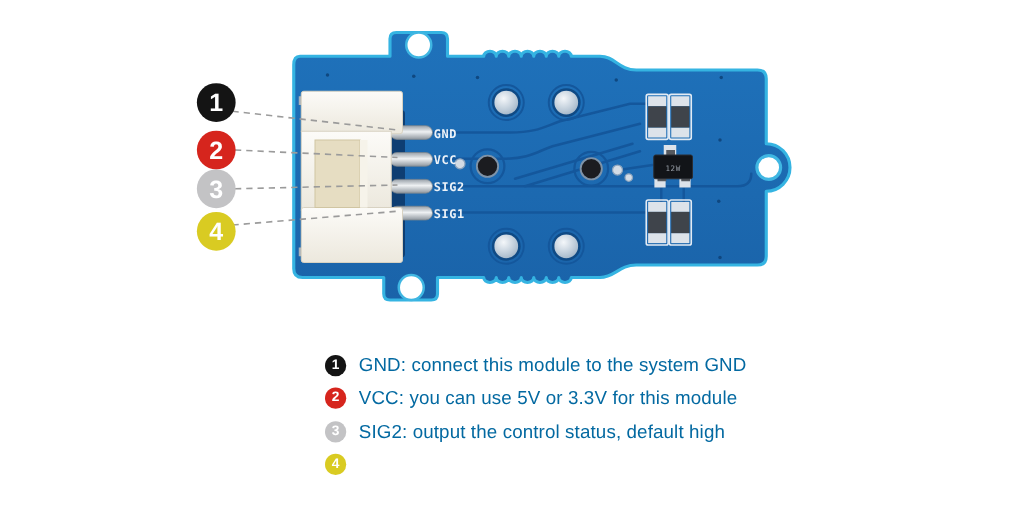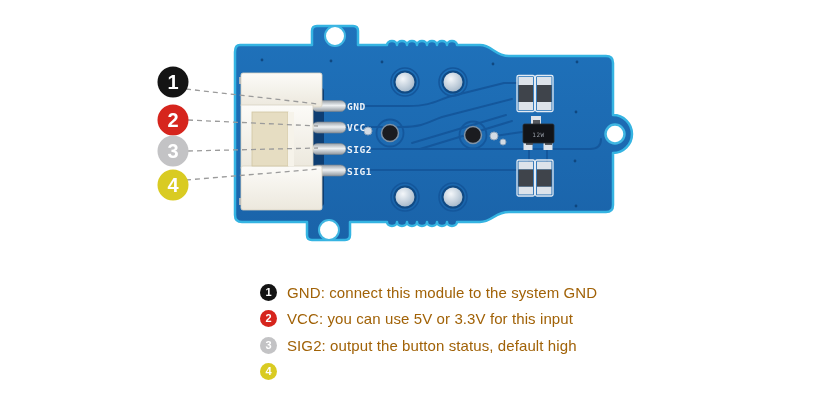--- a/index.html
+++ b/index.html
@@ -4,21 +4,21 @@
 <style>
   html,body{margin:0;padding:0;background:#fff;}
   .stage{position:relative;width:823px;height:413px;background:#fff;overflow:hidden;
          font-family:"Liberation Sans",sans-serif;}
   .stage svg{position:absolute;left:0;top:0;}
   .legend{position:absolute;left:260px;top:283px;}
   .legend-row{display:flex;align-items:center;height:18px;margin-bottom:8.5px;}
   .bullet{width:17px;height:17px;border-radius:50%;margin-right:10px;flex:0 0 17px;
           display:flex;align-items:center;justify-content:center;
           color:#fff;font-size:11px;font-weight:bold;line-height:17px;}
-  .legend-text{font-size:15px;color:#a16207;letter-spacing:0.1px;white-space:nowrap;}
+  .legend-text{font-size:15px;color:#0369a1;letter-spacing:0.1px;white-space:nowrap;}
   .silk{font-family:"DejaVu Sans Mono",monospace;font-weight:bold;font-size:9.5px;
         fill:#edf3f9;letter-spacing:0.5px;}
   .callout-num{font-family:"Liberation Sans",sans-serif;font-weight:bold;font-size:20px;
         fill:#ffffff;text-anchor:middle;}
   .icmark{font-family:"DejaVu Sans Mono",monospace;font-size:6px;fill:#979da6;text-anchor:middle;letter-spacing:0.5px;}
 </style>
 </head>
 <body>
 
 <div class="stage">
@@ -187,27 +187,27 @@
   <div class="legend-row">
     <span class="bullet" style="background-color: rgb(20, 20, 20);">
           <span>1</span>
         </span>
     <span class="legend-text">GND: connect this module to the system GND</span>
   </div>
   <div class="legend-row">
     <span class="bullet" style="background-color: rgb(214, 37, 29);">
           <span>2</span>
         </span>
-    <span class="legend-text">VCC: you can use 5V or 3.3V for this input</span>
+    <span class="legend-text">VCC: you can use 5V or 3.3V for this module</span>
   </div>
   <div class="legend-row">
     <span class="bullet" style="background-color: rgb(195, 195, 197);">
           <span>3</span>
         </span>
-    <span class="legend-text">SIG2: output the button status, default high</span>
+    <span class="legend-text">SIG2: output the control status, default high</span>
   </div>
   <div class="legend-row">
     <span class="bullet" style="background-color: rgb(217, 203, 34);">
           <span>4</span>
         </span>
   </div>
 </div>
 
 </div>
 

